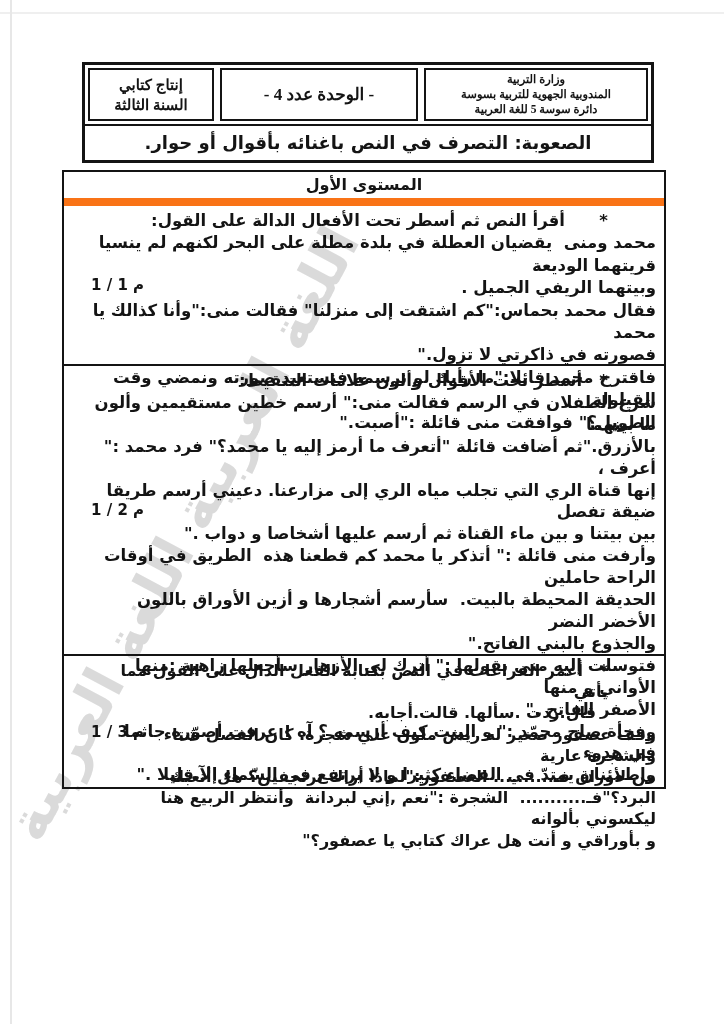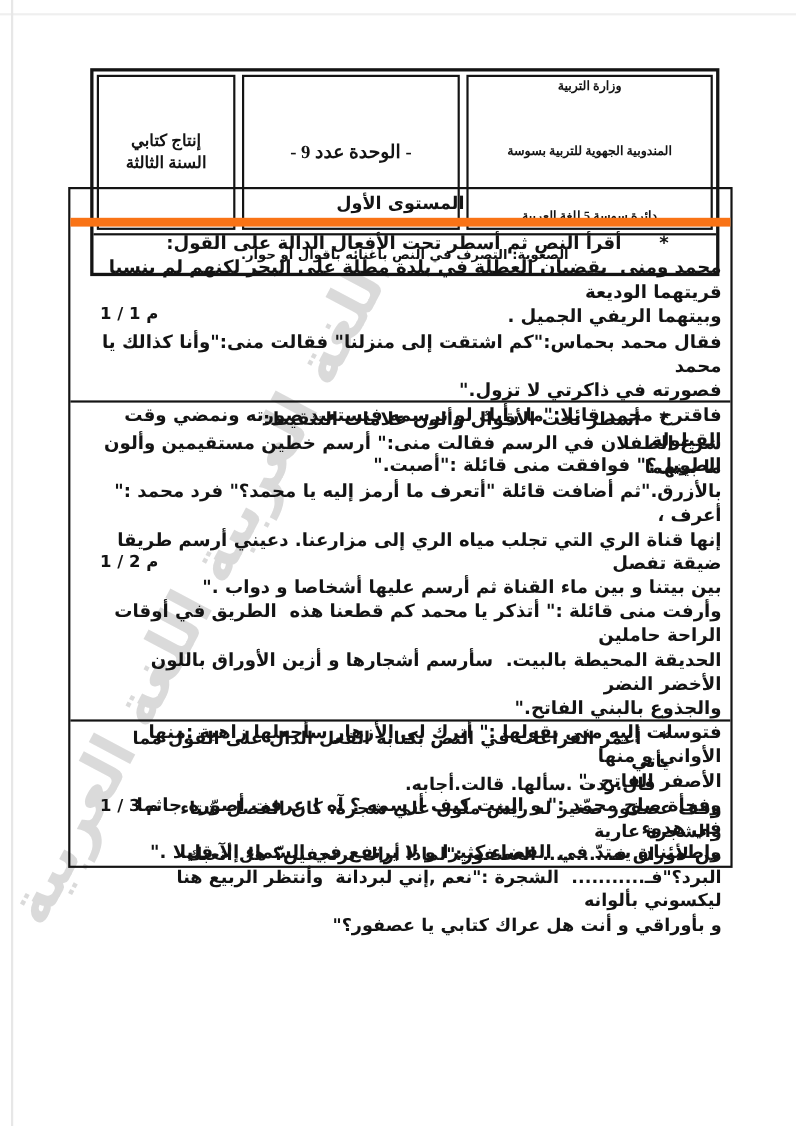--- a/index.html
+++ b/index.html
@@ -31,27 +31,27 @@
   .header-table{
     position:absolute;left:82px;top:62px;width:566px;
     border:3px solid #141414;background:#fff;
   }
   .header-row{display:flex;direction:rtl;align-items:stretch;}
   .header-cell{
     border:2px solid #141414;margin:3px;
     display:flex;flex-direction:column;justify-content:center;
     text-align:center;direction:rtl;font-family:Liberation Serif, serif;
   }
-  .cell-ministry{flex:0 0 216px;font-size:11.5px;line-height:15px;padding:2px 2px;gap:44px;}
+  .cell-ministry{flex:0 0 216px;font-size:11.5px;line-height:15px;padding:2px 2px;}
   .cell-unit{flex:1 1 auto;font-size:17px;}
   .cell-subject{flex:0 0 122px;font-size:15px;line-height:20px;}
   .difficulty-row{
     border-top:2px solid #141414;
     height:34px;line-height:34px;
-    text-align:center;direction:rtl;font-size:12px;
+    text-align:center;direction:rtl;font-size:18px;
   }
 
   
   .main-table{
     position:absolute;left:62px;top:170px;width:600px;
     border:2px solid #141414;background:transparent;
   }
   .level-row{
     height:26px;line-height:26px;border-bottom:8px solid #f97316;
     text-align:center;direction:rtl;font-size:16px;
@@ -90,21 +90,21 @@
   <div class="content">
 
     <div class="header-table">
       <div class="header-row">
         <div class="header-cell cell-ministry">
           <div>وزارة التربية</div>
           <div>المندوبية الجهوية للتربية بسوسة</div>
           <div>دائرة سوسة 5 للغة العربية</div>
         </div>
         <div class="header-cell cell-unit">
-          <div>- الوحدة عدد 9 -</div>
+          <div>- الوحدة عدد 4 -</div>
         </div>
         <div class="header-cell cell-subject">
           <div>إنتاج كتابي</div>
           <div>السنة الثالثة</div>
         </div>
       </div>
       <div class="difficulty-row">الصعوبة: التصرف في النص باغنائه بأقوال أو حوار.</div>
     </div>
 
     <div class="main-table">

